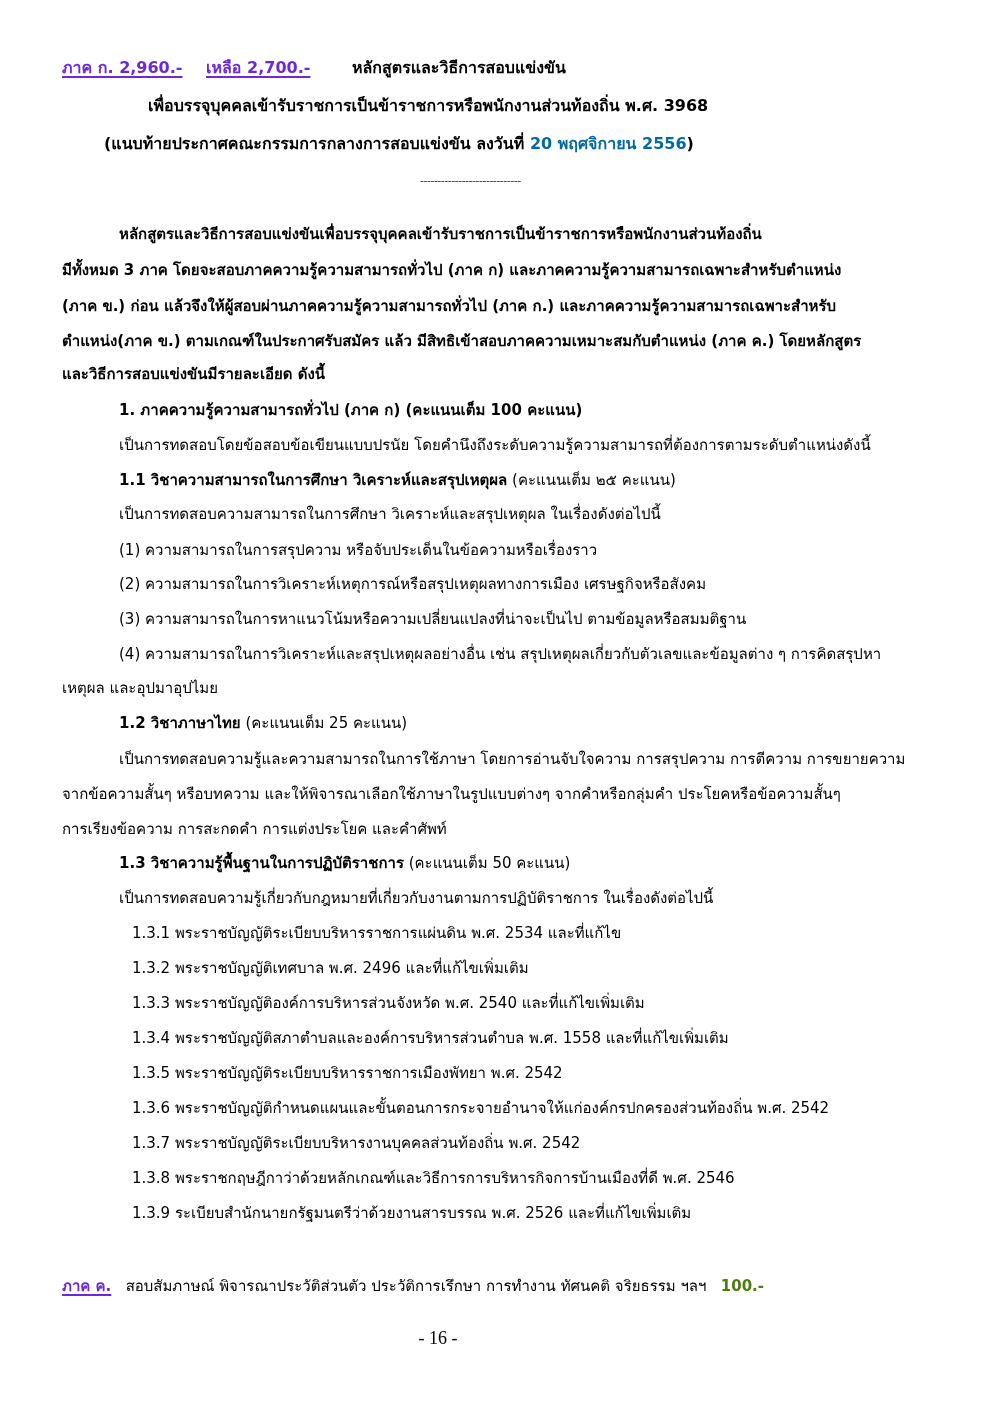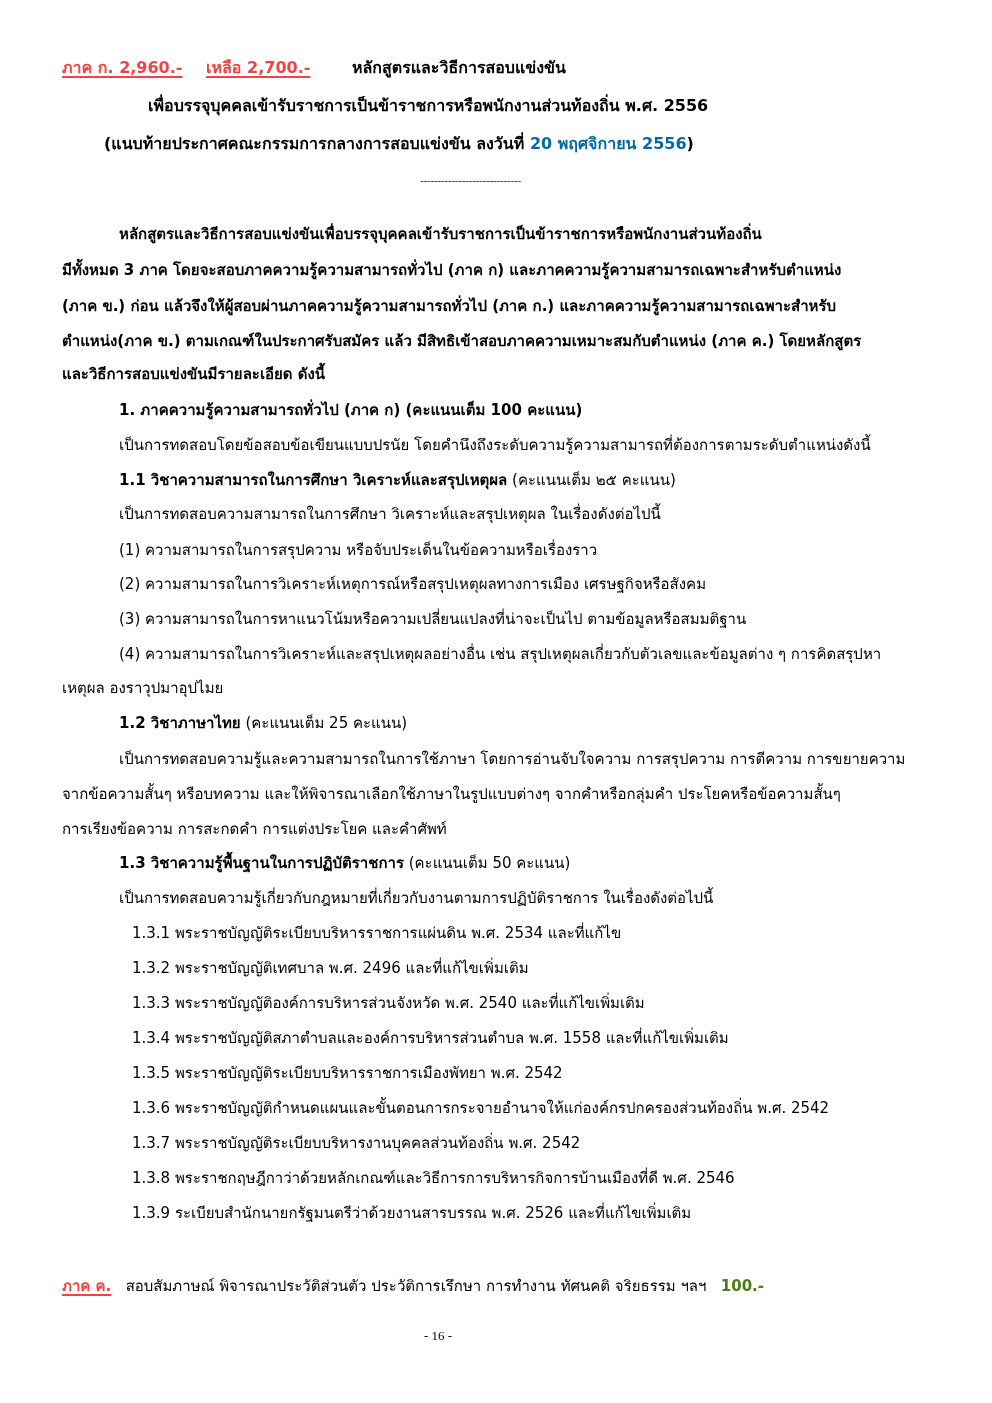--- a/index.html
+++ b/index.html
@@ -1,37 +1,37 @@
 <!DOCTYPE html>
 <html><head>
 <meta charset="utf-8">
 <style>
   html, body { margin:0; padding:0; background:#ffffff; }
   body { width:992px; height:1403px; position:relative; overflow:hidden;
          font-family:"DejaVu Sans","Liberation Sans",sans-serif; color:#000; }
   .line { position:absolute; white-space:nowrap; font-size:15px; line-height:20px; }
   .bold { font-weight:bold;text-align:center; }
-  .red { color:#ef4444; font-weight:bold; text-decoration:underline; text-decoration-thickness:2px; text-underline-offset:3px; }
+  .red { color:#6d28d9; font-weight:bold; text-decoration:underline; text-decoration-thickness:2px; text-underline-offset:3px; }
   .red-plain { color:#4d7c0f; font-weight:bold; }
   .dark-red { color:#0369a1; }
   .title { font-size:16px; font-weight:bold; }
   .sep { position:absolute; left:420px; top:174px; font-size:11px; letter-spacing:-0.5px; color:#333; }
   .pageno { position:absolute; left:0; width:876px; top:1328px; text-align:center;
-            font-family:"Liberation Serif","DejaVu Serif",serif; font-size:13px; }
+            font-family:"Liberation Serif","DejaVu Serif",serif; font-size:18px; }
   .gap { display:inline-block; width:18px; }
 </style>
 </head>
 <body>
 
 <div class="line title" style="left:62px; top:58px;">
   <span class="red">ภาค  ก.  2,960.-</span><span class="gap"></span>
   <span class="red">เหลือ  2,700.-</span><span class="gap"></span><span class="gap"></span>
   <span>หลักสูตรและวิธีการสอบแข่งขัน</span>
 </div>
-<div class="line title" style="left:148px; top:96px;">เพื่อบรรจุบุคคลเข้ารับราชการเป็นข้าราชการหรือพนักงานส่วนท้องถิ่น พ.ศ. 2556</div>
+<div class="line title" style="left:148px; top:96px;">เพื่อบรรจุบุคคลเข้ารับราชการเป็นข้าราชการหรือพนักงานส่วนท้องถิ่น พ.ศ. 3968</div>
 <div class="line title" style="left:104px; top:134px;">
   <span>(แนบท้ายประกาศคณะกรรมการกลางการสอบแข่งขัน ลงวันที่ </span><span class="dark-red">20 พฤศจิกายน 2556</span><span>)</span>
 </div>
 <div class="sep">-----------------------------</div>
 
 <div class="line bold" style="left:119px; top:224px;">หลักสูตรและวิธีการสอบแข่งขันเพื่อบรรจุบุคคลเข้ารับราชการเป็นข้าราชการหรือพนักงานส่วนท้องถิ่น</div>
 <div class="line bold" style="left:62px; top:260px;">มีทั้งหมด 3 ภาค โดยจะสอบภาคความรู้ความสามารถทั่วไป (ภาค ก) และภาคความรู้ความสามารถเฉพาะสำหรับตำแหน่ง</div>
 <div class="line bold" style="left:62px; top:296px;">(ภาค ข.) ก่อน แล้วจึงให้ผู้สอบผ่านภาคความรู้ความสามารถทั่วไป (ภาค ก.) และภาคความรู้ความสามารถเฉพาะสำหรับ</div>
 <div class="line bold" style="left:62px; top:331px;">ตำแหน่ง(ภาค ข.) ตามเกณฑ์ในประกาศรับสมัคร แล้ว มีสิทธิเข้าสอบภาคความเหมาะสมกับตำแหน่ง (ภาค ค.) โดยหลักสูตร</div>
 <div class="line bold" style="left:62px; top:364px;">และวิธีการสอบแข่งขันมีรายละเอียด ดังนี้</div>
@@ -40,21 +40,21 @@
 <div class="line" style="left:119px; top:435px;">เป็นการทดสอบโดยข้อสอบข้อเขียนแบบปรนัย โดยคำนึงถึงระดับความรู้ความสามารถที่ต้องการตามระดับตำแหน่งดังนี้</div>
 
 <div class="line" style="left:119px; top:470px;">
   <span class="bold">1.1 วิชาความสามารถในการศึกษา วิเคราะห์และสรุปเหตุผล</span><span> (คะแนนเต็ม ๒๕ คะแนน)</span>
 </div>
 <div class="line" style="left:119px; top:504px;">เป็นการทดสอบความสามารถในการศึกษา วิเคราะห์และสรุปเหตุผล ในเรื่องดังต่อไปนี้</div>
 <div class="line" style="left:119px; top:540px;">(1) ความสามารถในการสรุปความ หรือจับประเด็นในข้อความหรือเรื่องราว</div>
 <div class="line" style="left:119px; top:574px;">(2) ความสามารถในการวิเคราะห์เหตุการณ์หรือสรุปเหตุผลทางการเมือง เศรษฐกิจหรือสังคม</div>
 <div class="line" style="left:119px; top:609px;">(3) ความสามารถในการหาแนวโน้มหรือความเปลี่ยนแปลงที่น่าจะเป็นไป ตามข้อมูลหรือสมมติฐาน</div>
 <div class="line" style="left:119px; top:644px;">(4) ความสามารถในการวิเคราะห์และสรุปเหตุผลอย่างอื่น เช่น สรุปเหตุผลเกี่ยวกับตัวเลขและข้อมูลต่าง ๆ การคิดสรุปหา</div>
-<div class="line" style="left:62px; top:678px;">เหตุผล องราวุปมาอุปไมย</div>
+<div class="line" style="left:62px; top:678px;">เหตุผล และอุปมาอุปไมย</div>
 
 <div class="line" style="left:119px; top:713px;">
   <span class="bold">1.2 วิชาภาษาไทย</span><span> (คะแนนเต็ม 25 คะแนน)</span>
 </div>
 <div class="line" style="left:119px; top:749px;">เป็นการทดสอบความรู้และความสามารถในการใช้ภาษา โดยการอ่านจับใจความ การสรุปความ การตีความ การขยายความ</div>
 <div class="line" style="left:62px; top:784px;">จากข้อความสั้นๆ หรือบทความ และให้พิจารณาเลือกใช้ภาษาในรูปแบบต่างๆ จากคำหรือกลุ่มคำ ประโยคหรือข้อความสั้นๆ</div>
 <div class="line" style="left:62px; top:819px;text-align:center;">การเรียงข้อความ การสะกดคำ การแต่งประโยค และคำศัพท์</div>
 
 <div class="line" style="left:119px; top:853px;">
   <span class="bold">1.3 วิชาความรู้พื้นฐานในการปฏิบัติราชการ</span><span> (คะแนนเต็ม 50 คะแนน)</span>

